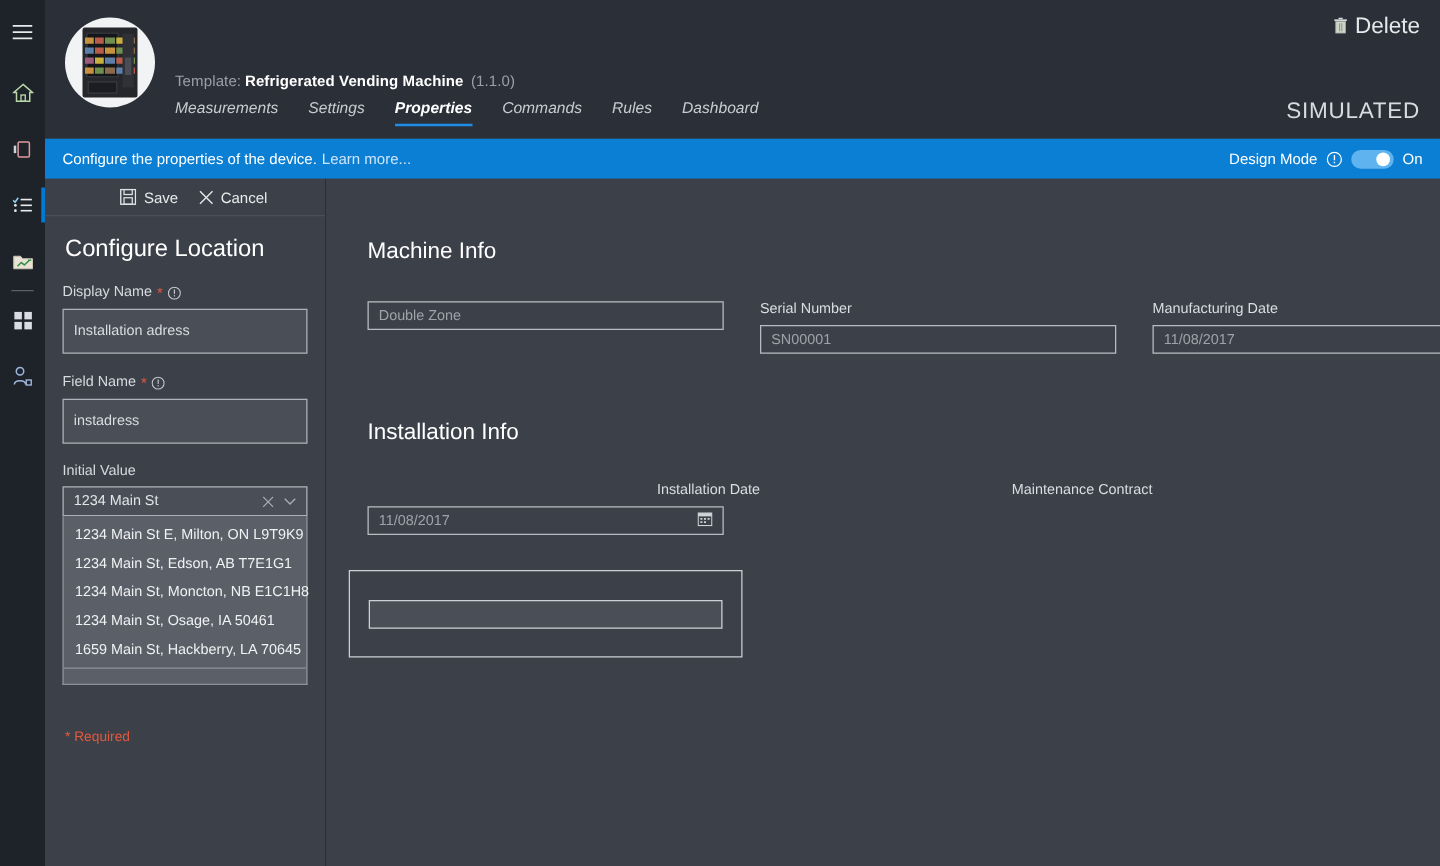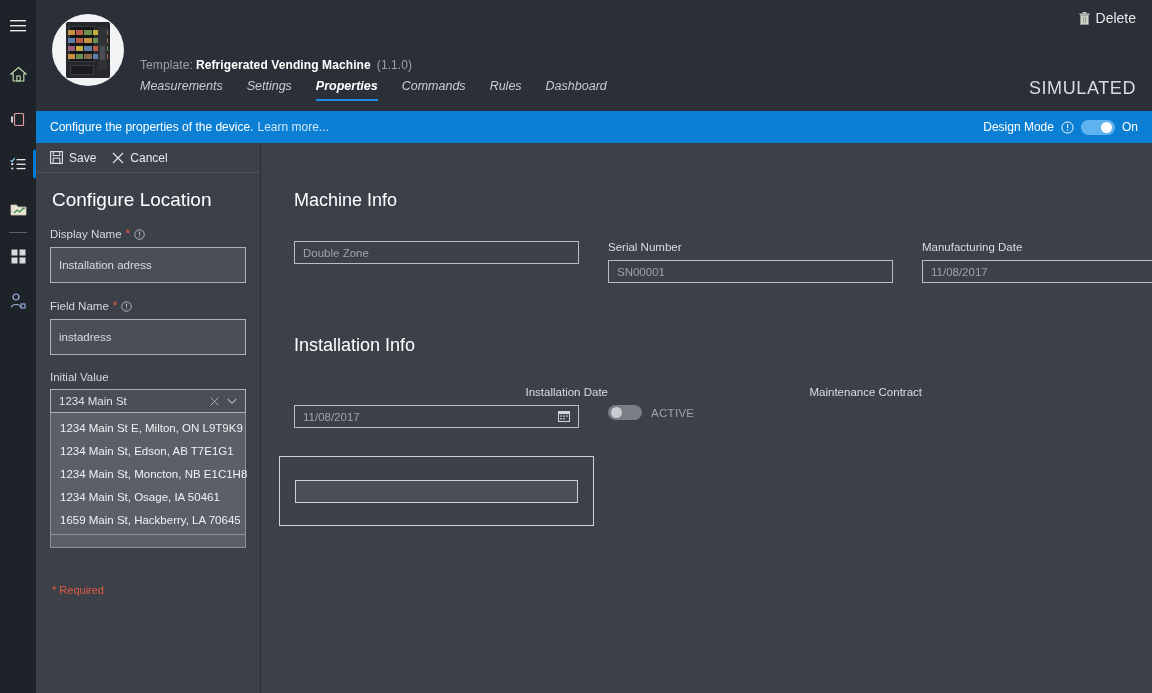--- a/index.html
+++ b/index.html
@@ -68,21 +68,21 @@
     position: absolute; left: 104px; top: 79px; display: flex; gap: 24px; align-items: flex-end; font-style: italic;
   }
   .tab {
     font-size: 12.5px; color: #c8ccd2; padding-bottom: 6px; cursor: pointer;
     border-bottom: 2px solid transparent; white-space: nowrap;
   }
   .tab.active { color: #ffffff; font-weight: bold; border-bottom-color: #1f8ce6; }
 
   .delete-btn {
     position: absolute; right: 16px; top: 10px; display: flex; align-items: center; gap: 6px;
-    font-size: 14px; color: #e6e8ea; cursor: pointer;
+    font-size: 18px; color: #e6e8ea; cursor: pointer;
   }
   .simulated {
     position: absolute; right: 16px; top: 78px;
     font-size: 18px; color: #d8dbdf; font-weight: 300; letter-spacing: .6px;
   }
 
   
   .infobar {
     position: absolute; left: 36px; top: 111px; right: 0; height: 32px;
     background: #0b7fd4; display: flex; align-items: center;
@@ -103,20 +103,21 @@
   .toggle.off .knob { left: 3px; right: auto; background: #c9ccd1; }
 
   
   .configpanel {
     position: absolute; left: 36px; top: 143px; width: 225px; bottom: 0;
     background: #3c4049; border-right: 1px solid #2b3038;
   }
   .cp-toolbar {
     height: 30px; display: flex; align-items: center; gap: 16px; padding-left: 14px;
     border-bottom: 1px solid #4a4e57;
+    justify-content: center;
   }
   .cp-act { display: flex; align-items: center; gap: 6px; font-size: 12px; color: #e8eaec; cursor: pointer; }
   .cp-title {
     margin: 16px 0 0 16px; font-size: 19px; color: #ffffff; font-weight: 300;
   }
   .field { margin: 16px 0 0 14px; width: 196px; }
   .field-label { font-size: 11.5px; color: #d6d9dd; display: flex; align-items: center; gap: 4px; margin-bottom: 6px; }
   .req { color: #e05a3f; font-size: 12px; }
   .info-ico { display: inline-flex; }
   .txtinput {
@@ -437,26 +438,20 @@
               <rect x="5.2" y="5.4" width="1.6" height="1.4" fill="#cfd3d8"></rect>
               <rect x="8.1" y="5.4" width="1.6" height="1.4" fill="#cfd3d8"></rect>
               <rect x="2.3" y="8" width="1.6" height="1.4" fill="#cfd3d8"></rect>
               <rect x="5.2" y="8" width="1.6" height="1.4" fill="#cfd3d8"></rect>
             </svg>
           </span>
         </div>
       </div>
       <div class="col">
         <div class="f-label">Maintenance Contract</div>
-        <div class="tog-row">
-          <div class="toggle off">
-              <span class="knob"></span>
-            </div>
-          <span class="tog-label">ACTIVE</span>
-        </div>
       </div>
     </div>
 
     <div class="dropzone" style="position:absolute; left:18px; top:313px;">
       <div class="dropzone-inner"></div>
     </div>
 
   </main>
 </div>
 

